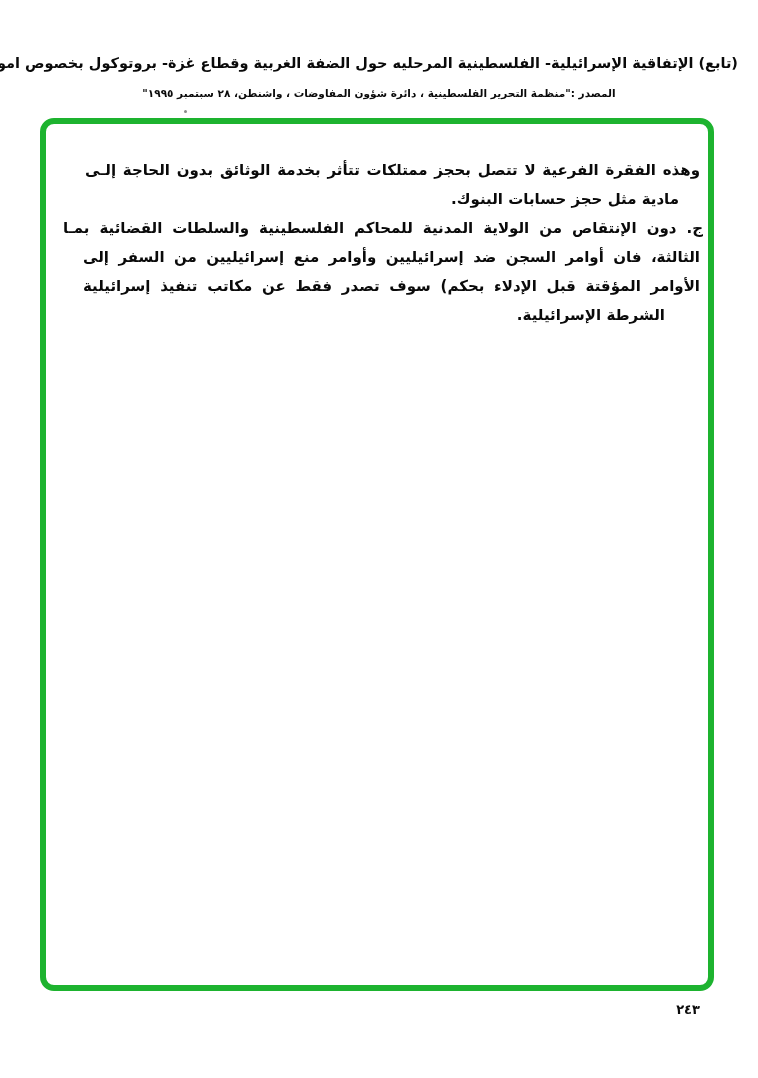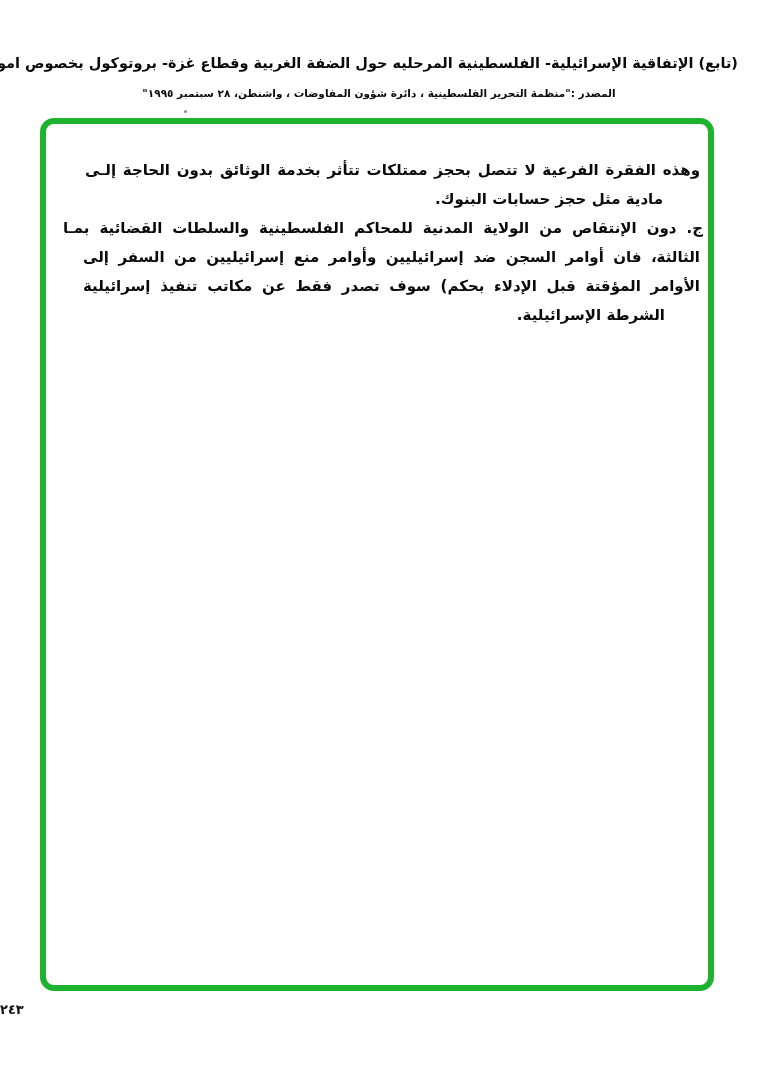--- a/index.html
+++ b/index.html
@@ -56,31 +56,31 @@
     direction:rtl;
     font-size:15px;
     font-weight:bold;
     line-height:29px;
     color:#0a0a0a;
   }
   .line{height:29px;overflow:hidden;}
   .just{text-align:justify;text-align-last:justify;}
   .rightal{text-align:right;}
   .l1{margin-right:3px;margin-left:22px;}
-  .l2{margin-right:40px;}
+  .l2{margin-right:24px;}
   .l3{margin-right:0;margin-left:0;}
   .l4{margin-right:3px;margin-left:20px;}
   .l5{margin-right:3px;margin-left:20px;}
   .l6{margin-right:38px;}
   
   .page-number{
     position:absolute;
     top:1002px;left:0;
     width:700px;
-    text-align:left;
+    text-align:right;
     font-size:13px;
     font-weight:bold;
     letter-spacing:4px;
     direction:rtl;
     color:#0a0a0a;
   }
 </style>
 </head>
 <body>
 

